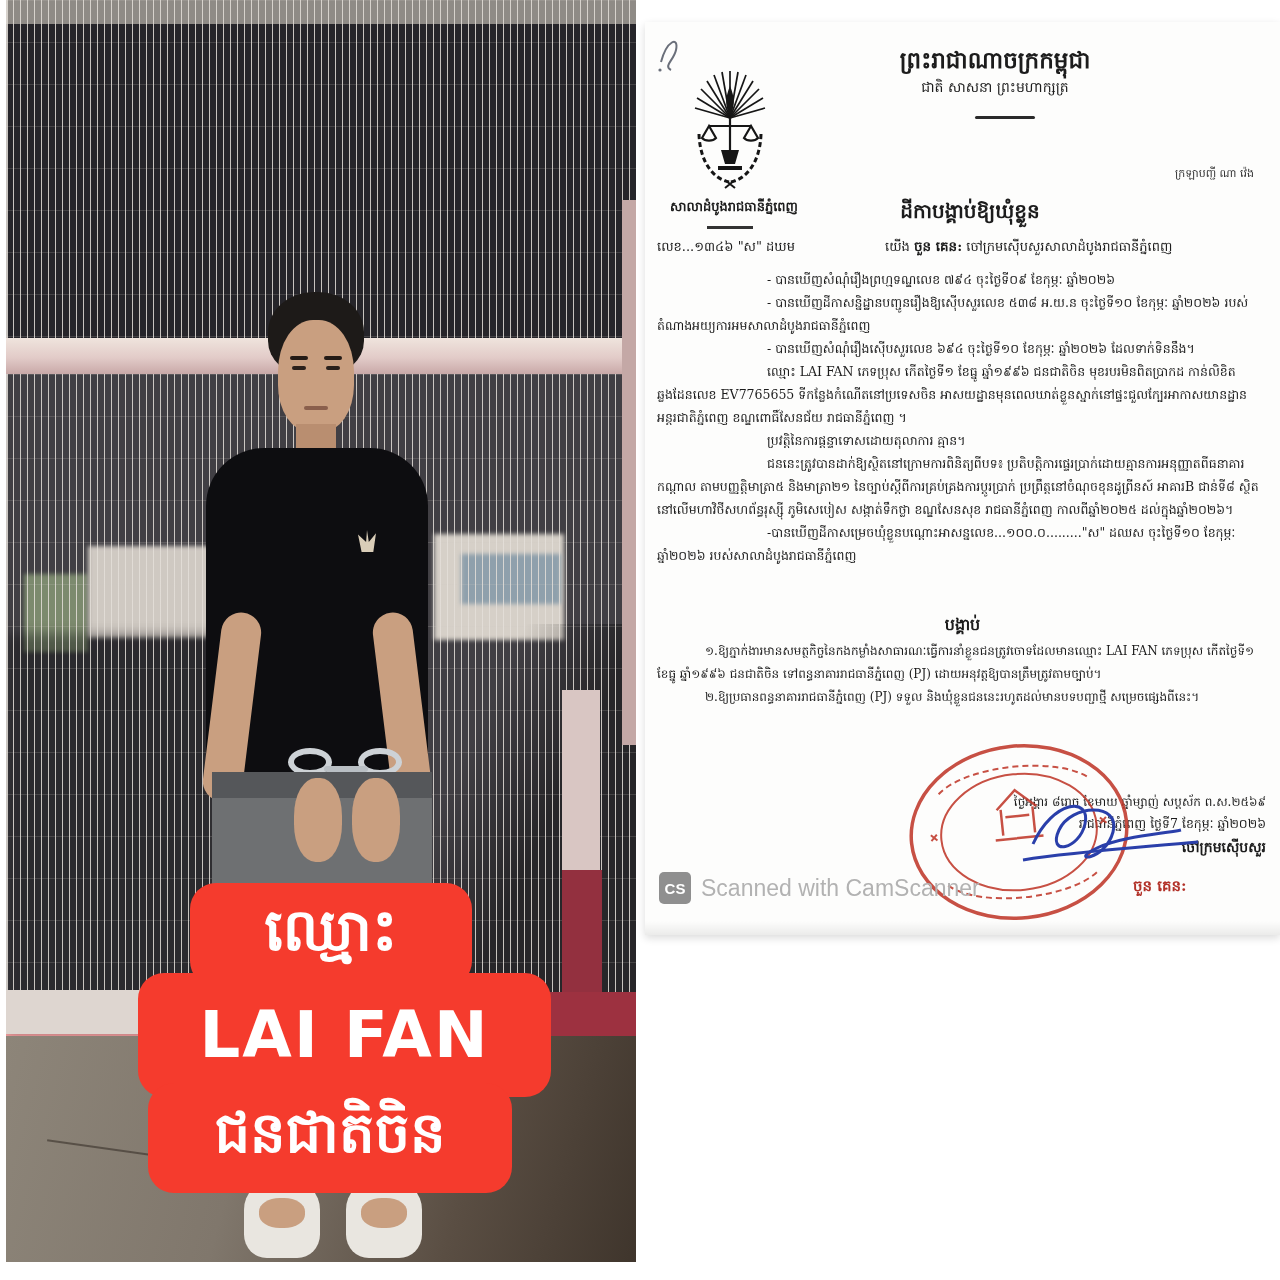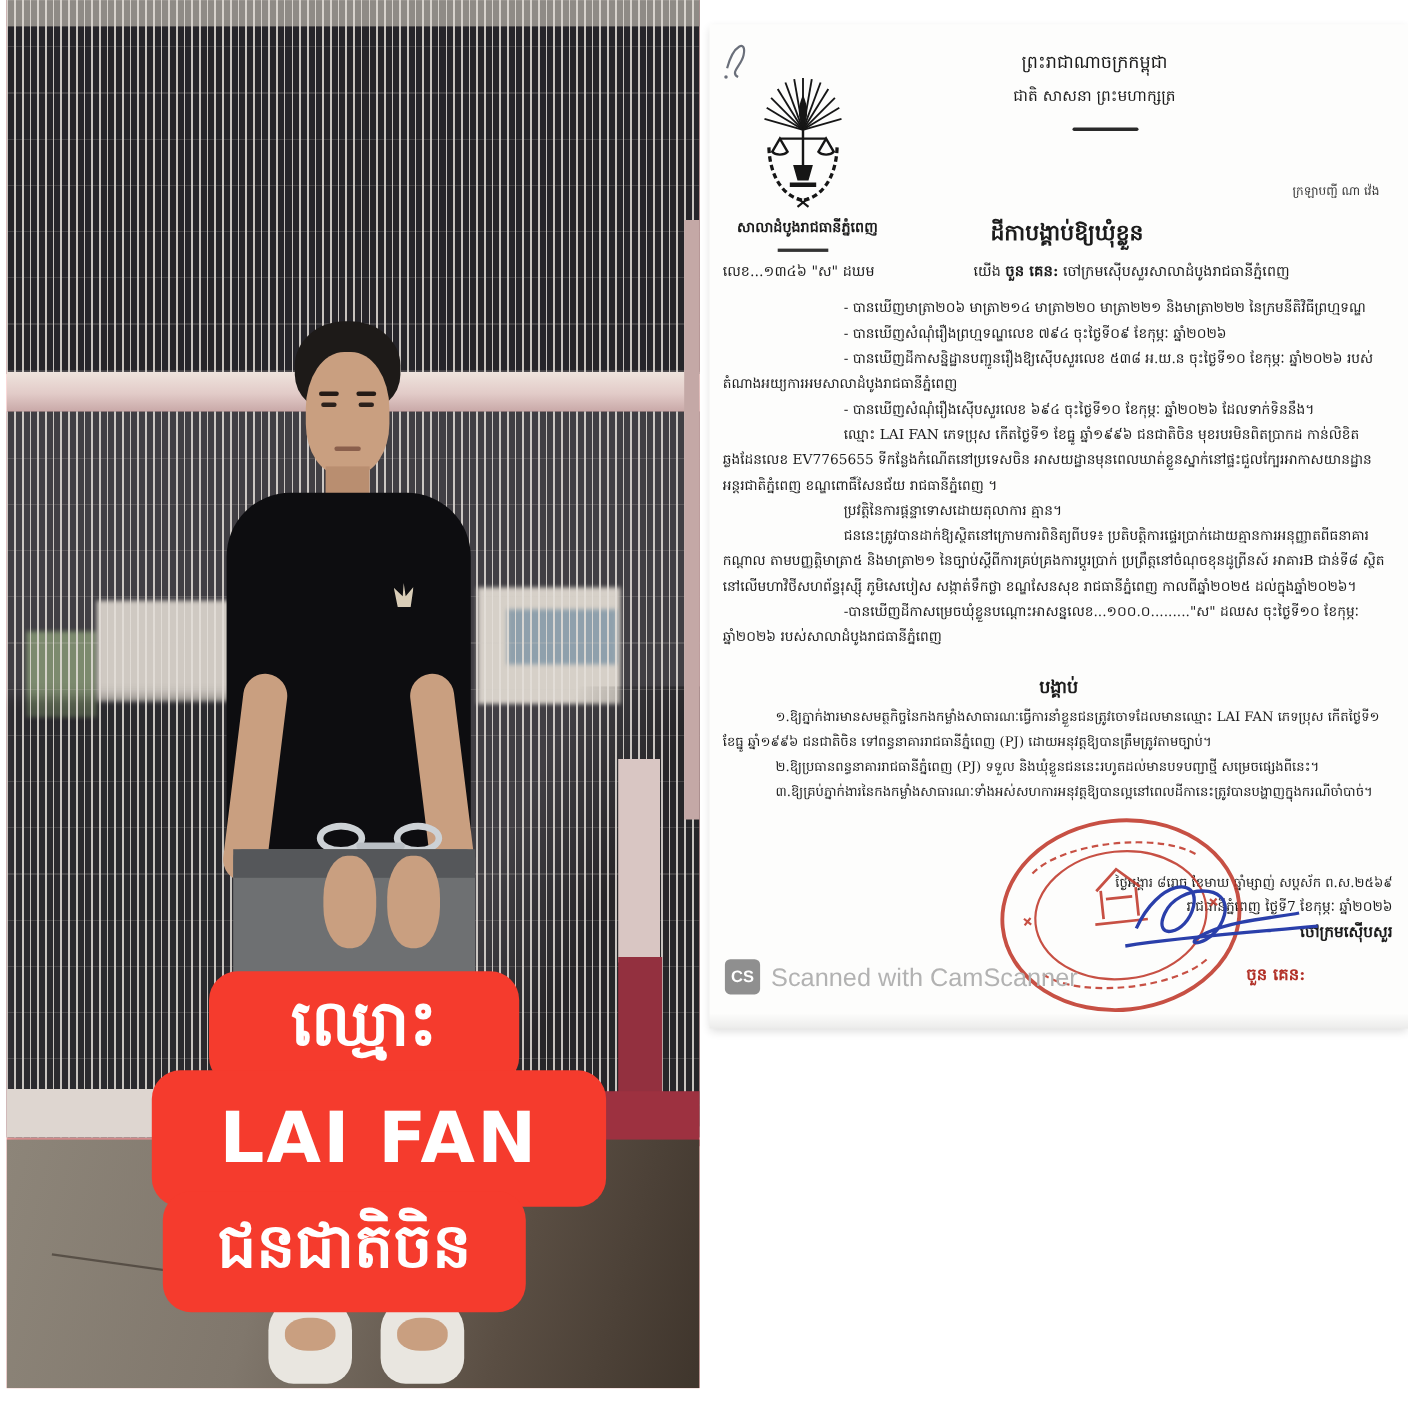--- a/index.html
+++ b/index.html
@@ -60,29 +60,29 @@
   .sandal{position:absolute;width:76px;height:78px;background:#e9e6e0;border-radius:38% 38% 30% 30%;}
   .toes{position:absolute;width:46px;height:30px;background:#c99f80;border-radius:45%;top:18px;left:15px;}
   #sandal-left{left:238px;top:1180px;}
   #sandal-right{left:340px;top:1180px;}
 
   
   .plate{position:absolute;background:#f53b2d;border-radius:26px;display:flex;align-items:center;justify-content:center;
     color:#ffffff;font-weight:bold;text-align:center;}
   #plate1{left:184px;top:883px;width:282px;height:104px;font-size:58px;}
   #plate2{left:132px;top:973px;width:413px;height:124px;font-size:64px;letter-spacing:2px;}
-  #plate3{left:142px;top:1083px;width:330px;height:110px;font-size:56px;}
+  #plate3{left:142px;top:1083px;width:364px;height:110px;font-size:56px;}
 
   
   #doc{left:645px;top:22px;width:635px;height:913px;background:#fdfdfc;color:#1c1c1c;
     font-family:"DejaVu Serif","Liberation Serif",serif;
     box-shadow:0 3px 8px rgba(0,0,0,.14);}
   #doc .bottom-shade{position:absolute;left:0;bottom:0;width:100%;height:14px;
     background:linear-gradient(rgba(0,0,0,0),rgba(0,0,0,.07));}
-  #kingdom{left:140px;top:24px;width:420px;text-align:center;font-weight:normal;font-size:16px;}
+  #kingdom{left:140px;top:24px;width:420px;text-align:center;font-weight:bold;font-size:23px;}
   #motto{left:140px;top:56px;width:420px;text-align:center;font-size:14px;}
   #hdr-div{left:330px;top:94px;width:60px;height:3px;background:#2a2a2a;border-radius:2px;}
   #emblem{left:42px;top:46px;width:86px;height:126px;}
   #court-name{left:0px;top:176px;width:178px;text-align:center;font-weight:bold;font-size:13px;}
   #court-underline{left:62px;top:204px;width:46px;height:3px;background:#333;}
   #clerk-note{right:26px;top:144px;font-size:11px;color:#333;}
   #doc-title{left:160px;top:176px;width:330px;text-align:center;font-weight:bold;font-size:20px;}
   #ref-row{left:12px;top:216px;width:612px;font-size:13px;display:flex;}
   #ref-no{flex:0 0 228px;}
   #we-line b{font-size:13.5px;}
@@ -229,37 +229,35 @@
       <span id="ref-no">លេខ...១៣៤៦ "ស" ដឃម</span>
       <span id="we-line">
         <span>យើង</span>
         <b>ចួន គេន:</b>
         <span>ចៅក្រមស៊ើបសួរសាលាដំបូងរាជធានីភ្នំពេញ</span>
       </span>
     </div>
 
     <div id="body-a" class="abs">
       <div>
-        <div class="indent110">- បានឃើញមាត្រា២០៦ មាត្រា២១៤ មាត្រា២២០ មាត្រា២២១ និងមាត្រា២២២ នៃក្រមនីតិវិធីព្រហ្មទណ្ឌ</div>
         <div class="indent110">- បានឃើញសំណុំរឿងព្រហ្មទណ្ឌលេខ ៧៩៤ ចុះថ្ងៃទី០៩ ខែកុម្ភៈ ឆ្នាំ២០២៦</div>
         <div class="indent110">- បានឃើញដីកាសន្និដ្ឋានបញ្ជូនរឿងឱ្យស៊ើបសួរលេខ ៥៣៨ អ.យ.ន ចុះថ្ងៃទី១០ ខែកុម្ភៈ ឆ្នាំ២០២៦ របស់តំណាងអយ្យការអមសាលាដំបូងរាជធានីភ្នំពេញ</div>
         <div class="indent110">- បានឃើញសំណុំរឿងស៊ើបសួរលេខ ៦៩៤ ចុះថ្ងៃទី១០ ខែកុម្ភៈ ឆ្នាំ២០២៦ ដែលទាក់ទិននឹង។</div>
       </div>
       <div class="indent110">ឈ្មោះ LAI FAN ភេទប្រុស កើតថ្ងៃទី១ ខែធ្នូ ឆ្នាំ១៩៩៦ ជនជាតិចិន មុខរបរមិនពិតប្រាកដ កាន់លិខិតឆ្លងដែនលេខ EV7765655 ទីកន្លែងកំណើតនៅប្រទេសចិន អាសយដ្ឋានមុនពេលឃាត់ខ្លួនស្នាក់នៅផ្ទះជួលក្បែរអាកាសយានដ្ឋានអន្តរជាតិភ្នំពេញ ខណ្ឌពោធិ៍សែនជ័យ រាជធានីភ្នំពេញ ។</div>
       <div class="indent110">ប្រវត្តិនៃការផ្តន្ទាទោសដោយតុលាការ គ្មាន។</div>
       <div class="indent110">ជននេះត្រូវបានដាក់ឱ្យស្ថិតនៅក្រោមការពិនិត្យពីបទ៖ ប្រតិបត្តិការផ្ទេរប្រាក់ដោយគ្មានការអនុញ្ញាតពីធនាគារកណ្តាល តាមបញ្ញត្តិមាត្រា៥ និងមាត្រា២១ នៃច្បាប់ស្តីពីការគ្រប់គ្រងការប្តូរប្រាក់ ប្រព្រឹត្តនៅចំណុចខុនដូព្រីនស៍ អាគារB ជាន់ទី៨ ស្ថិតនៅលើមហាវិថីសហព័ន្ធរុស្ស៊ី ភូមិសេបៀស សង្កាត់ទឹកថ្លា ខណ្ឌសែនសុខ រាជធានីភ្នំពេញ កាលពីឆ្នាំ២០២៥ ដល់ក្នុងឆ្នាំ២០២៦។</div>
       <div class="indent110">-បានឃើញដីកាសម្រេចឃុំខ្លួនបណ្តោះអាសន្នលេខ...១០០.០........."ស" ដឈស ចុះថ្ងៃទី១០ ខែកុម្ភៈ ឆ្នាំ២០២៦ របស់សាលាដំបូងរាជធានីភ្នំពេញ</div>
     </div>
 
     <div id="order-head" class="abs">បង្គាប់</div>
 
     <div id="orders" class="abs">
       <div class="indent48">១.ឱ្យភ្នាក់ងារមានសមត្ថកិច្ចនៃកងកម្លាំងសាធារណៈធ្វើការនាំខ្លួនជនត្រូវចោទដែលមានឈ្មោះ LAI FAN ភេទប្រុស កើតថ្ងៃទី១ ខែធ្នូ ឆ្នាំ១៩៩៦ ជនជាតិចិន ទៅពន្ធនាគាររាជធានីភ្នំពេញ (PJ) ដោយអនុវត្តឱ្យបានត្រឹមត្រូវតាមច្បាប់។</div>
       <div class="indent48">២.ឱ្យប្រធានពន្ធនាគាររាជធានីភ្នំពេញ (PJ) ទទួល និងឃុំខ្លួនជននេះរហូតដល់មានបទបញ្ជាថ្មី សម្រេចផ្សេងពីនេះ។</div>
-      <div class="indent48">៣.ឱ្យគ្រប់ភ្នាក់ងារនៃកងកម្លាំងសាធារណៈទាំងអស់សហការអនុវត្តឱ្យបានល្អនៅពេលដីកានេះត្រូវបានបង្ហាញក្នុងករណីចាំបាច់។</div>
     </div>
 
     <div id="date-block" class="abs">
       <div id="date-lunar">ថ្ងៃអង្គារ ៨រោច ខែមាឃ ឆ្នាំម្សាញ់ សប្តស័ក ព.ស.២៥៦៩</div>
       <div id="date-place">រាជធានីភ្នំពេញ ថ្ងៃទី7 ខែកុម្ភៈ ឆ្នាំ២០២៦</div>
       <div id="signer-title">ចៅក្រមស៊ើបសួរ</div>
     </div>
 
     <svg id="stamp" class="abs" viewBox="0 0 232 188" style="transform:rotate(-6deg);">
       <g stroke="#c0392b" fill="none">

